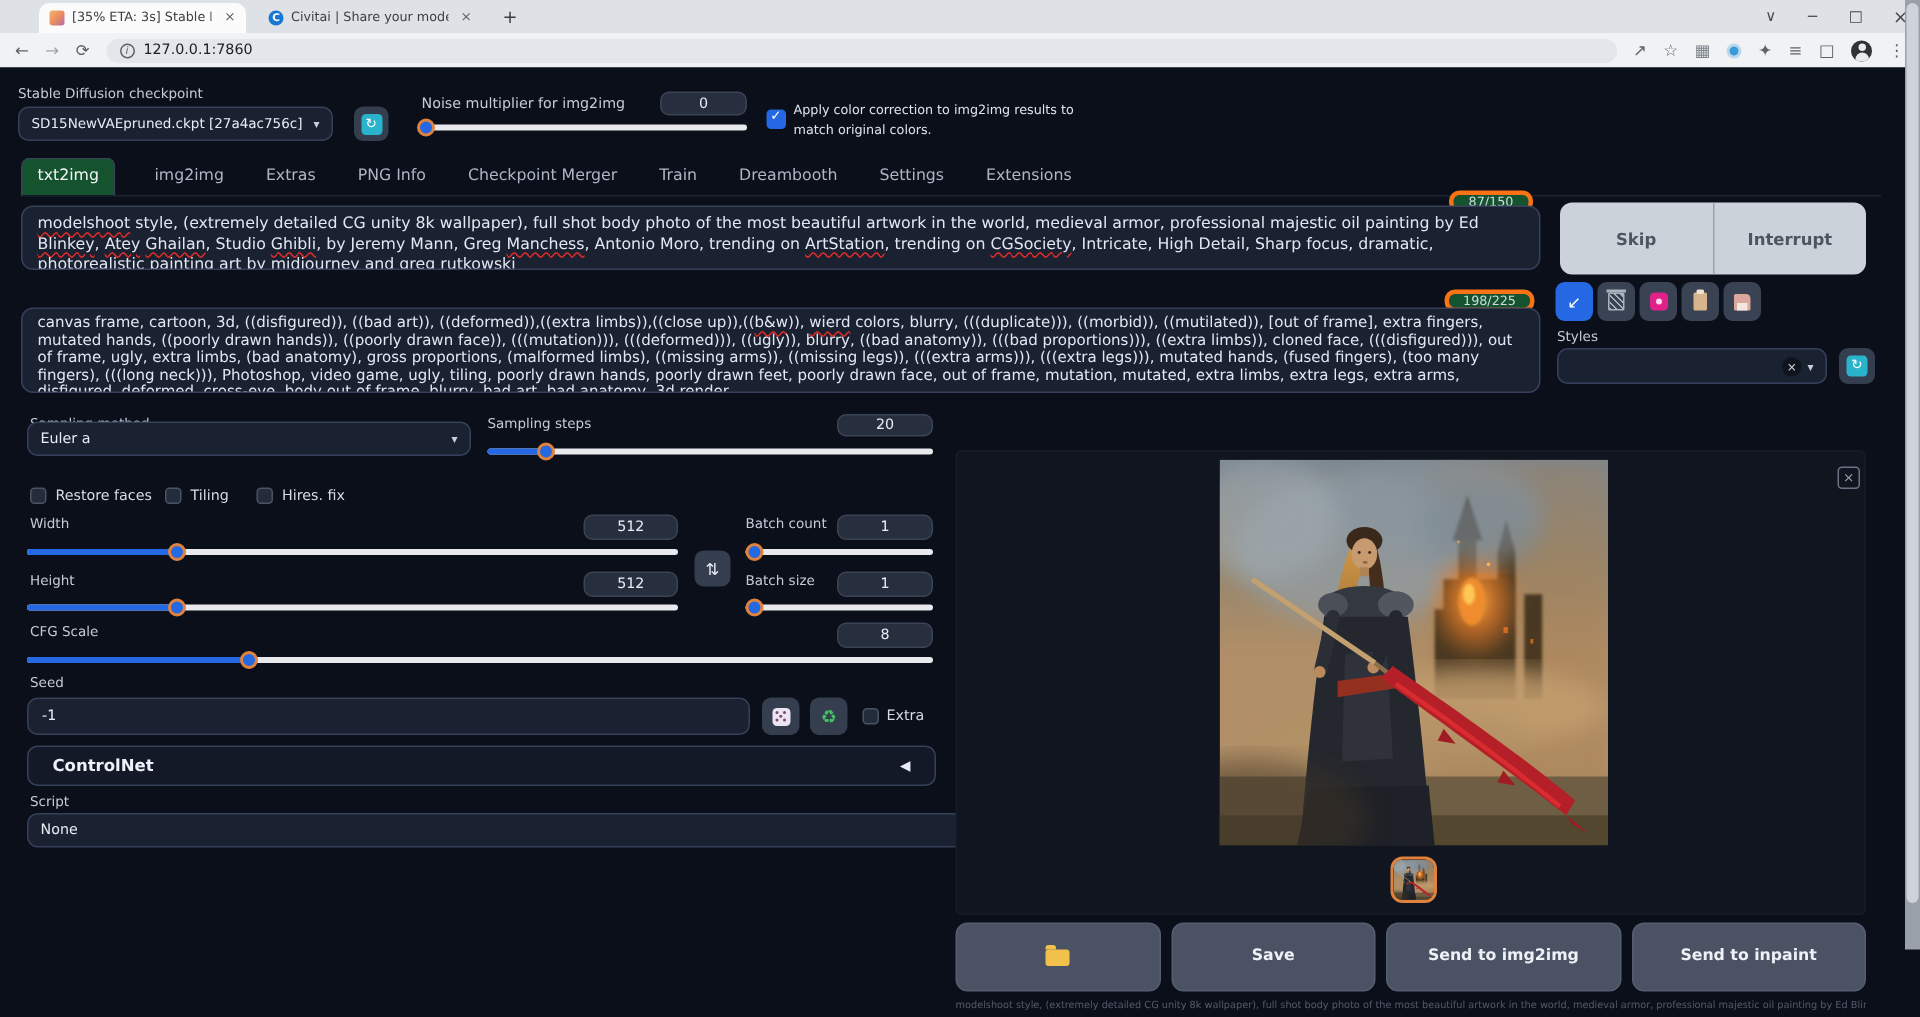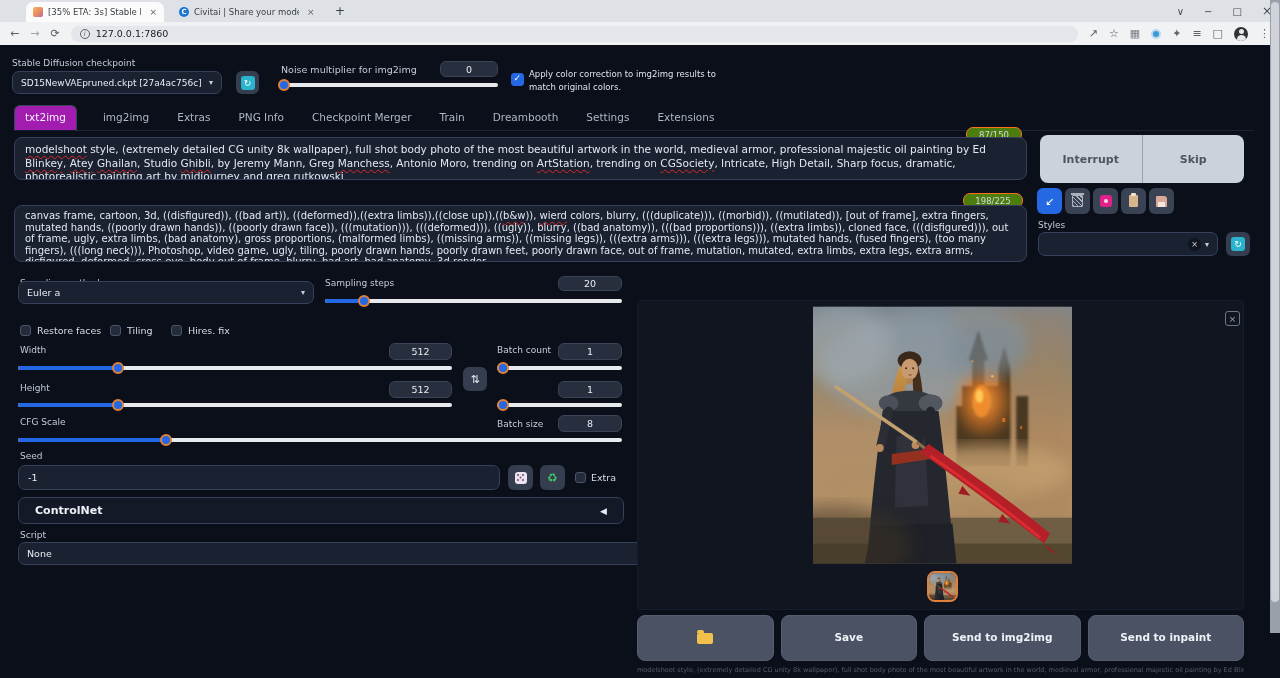--- a/index.html
+++ b/index.html
@@ -55,27 +55,27 @@
 
   
   .cb { width:11px; height:11px; background:#242b3a; border:1px solid #4a5468; border-radius:3px; }
   .cb.checked { background:#2468e3; border-color:#2468e3; position:relative; }
   .cb.checked::after { content:"✓"; position:absolute; left:1.5px; top:-1px; color:#fff; font-size:9px; }
 
   
   .navtabs { position:absolute; left:14px; top:62px; width:1240px; height:24px; display:flex;
              gap:24px; align-items:flex-end; border-bottom:1px solid #1d2431; font-size:10.5px; color:#aeb6c6; }
   .navtab { padding:5px 2px 7px; }
-  .navtab.active { background:#a21caf; border:1px solid #394459; border-bottom:1px solid #141b28;
+  .navtab.active { background:#14532d; border:1px solid #394459; border-bottom:1px solid #141b28;
                    border-radius:6px 6px 0 0; color:#f2f5fa; padding:5px 10px 7px; margin-bottom:-1px; }
 
   
   .prompt { position:absolute; background:#1a2130; border:1px solid #36405a; border-radius:8px;
             color:#e2e8f3; overflow:hidden; }
-  .counter { position:absolute; background:#4d7c0f; border:1px solid #f97316; border-radius:7px;
+  .counter { position:absolute; background:#14532d; border:3px solid #f97316; border-radius:7px;
              color:#d3dae6; font-size:8.5px; display:flex; align-items:center; justify-content:center; }
   .sq { text-decoration:underline; text-decoration-style:wavy; text-decoration-color:#da2a28;
         text-decoration-thickness:1px; text-underline-offset:2px; }
 
   
   .bigbtns { position:absolute; left:1040px; top:90px; width:204px; height:48px; display:flex;
              background:#ccd2d9; border-radius:8px; overflow:hidden; }
   .bigbtn { flex:1; display:flex; align-items:center; justify-content:center; color:#4d5560;
             font-size:11px; font-weight:600; }
   .bigbtn + .bigbtn { border-left:1px solid #9aa2ab; }
@@ -206,22 +206,22 @@
       <div class="navtab">Settings</div>
       <div class="navtab">Extensions</div>
     </div>
 
     <div class="counter" style="left:966px;top:82px;width:56px;height:15px;">87/150</div>
     <div class="prompt" style="left:14px;top:92px;width:1013px;height:43px;padding:5px 10px;font-size:10.5px;line-height:13.5px;"><span class="sq">modelshoot</span> style, (extremely detailed CG unity 8k wallpaper), full shot body photo of the most beautiful artwork in the world, medieval armor, professional majestic oil painting by Ed <span class="sq">Blinkey</span>, <span class="sq">Atey</span> <span class="sq">Ghailan</span>, Studio <span class="sq">Ghibli</span>, by Jeremy Mann, Greg <span class="sq">Manchess</span>, Antonio Moro, trending on <span class="sq">ArtStation</span>, trending on <span class="sq">CGSociety</span>, Intricate, High Detail, Sharp focus, dramatic, photorealistic painting art by <span class="sq">midjourney</span> and greg <span class="sq">rutkowski</span></div>
     <div class="counter" style="left:963px;top:148px;width:60px;height:15px;">198/225</div>
     <div class="prompt" style="left:14px;top:160px;width:1013px;height:57px;padding:4px 10px;font-size:10px;line-height:11.5px;">canvas frame, cartoon, 3d, ((disfigured)), ((bad art)), ((deformed)),((extra limbs)),((close up)),((<span class="sq">b&amp;w</span>)), <span class="sq">wierd</span> colors, blurry, (((duplicate))), ((morbid)), ((mutilated)), [out of frame], extra fingers, mutated hands, ((poorly drawn hands)), ((poorly drawn face)), (((mutation))), (((deformed))), ((ugly)), blurry, ((bad anatomy)), (((bad proportions))), ((extra limbs)), cloned face, (((disfigured))), out of frame, ugly, extra limbs, (bad anatomy), gross proportions, (malformed limbs), ((missing arms)), ((missing legs)), (((extra arms))), (((extra legs))), mutated hands, (fused fingers), (too many fingers), (((long neck))), Photoshop, video game, ugly, tiling, poorly drawn hands, poorly drawn feet, poorly drawn face, out of frame, mutation, mutated, extra limbs, extra legs, extra arms, disfigured, deformed, cross-eye, body out of frame, blurry, bad art, bad anatomy, 3d render</div>
 
     <div class="bigbtns">
+      <div class="bigbtn">Skip</div>
       <div class="bigbtn">Interrupt</div>
-      <div class="bigbtn">Skip</div>
     </div>
     <div class="abs" style="left:1037px;top:143px;display:flex;gap:3px;">
       <div class="minibtn blue">
           <span>↙</span>
         </div>
       <div class="minibtn">
           <span class="trash-ic"></span>
         </div>
       <div class="minibtn">
           <span class="card-ic"></span>
@@ -284,21 +284,21 @@
       <span>⇅</span>
     </div>
 
     <div class="abs lbl" style="left:20px;top:338px;">Height</div>
     <div class="abs numbox" style="left:389px;top:336px;width:63px;height:17px;">512</div>
     <div class="slider" style="left:18px;top:354px;width:434px;">
       <div class="track"></div>
         <div class="fill" style="width:23%"></div>
         <div class="thumb" style="left:23%"></div>
     </div>
-    <div class="abs lbl" style="left:497px;top:338px;margin-top:36px;">Batch size</div>
+    <div class="abs lbl" style="left:497px;top:338px;">Batch size</div>
     <div class="abs numbox" style="left:558px;top:336px;width:64px;height:17px;">1</div>
     <div class="slider" style="left:497px;top:354px;width:125px;">
       <div class="track"></div>
         <div class="fill" style="width:0%"></div>
         <div class="thumb" style="left:6px"></div>
     </div>
 
     <div class="abs lbl" style="left:20px;top:372px;">CFG Scale</div>
     <div class="abs numbox" style="left:558px;top:370px;width:64px;height:17px;">8</div>
     <div class="slider" style="left:18px;top:389px;width:604px;">

